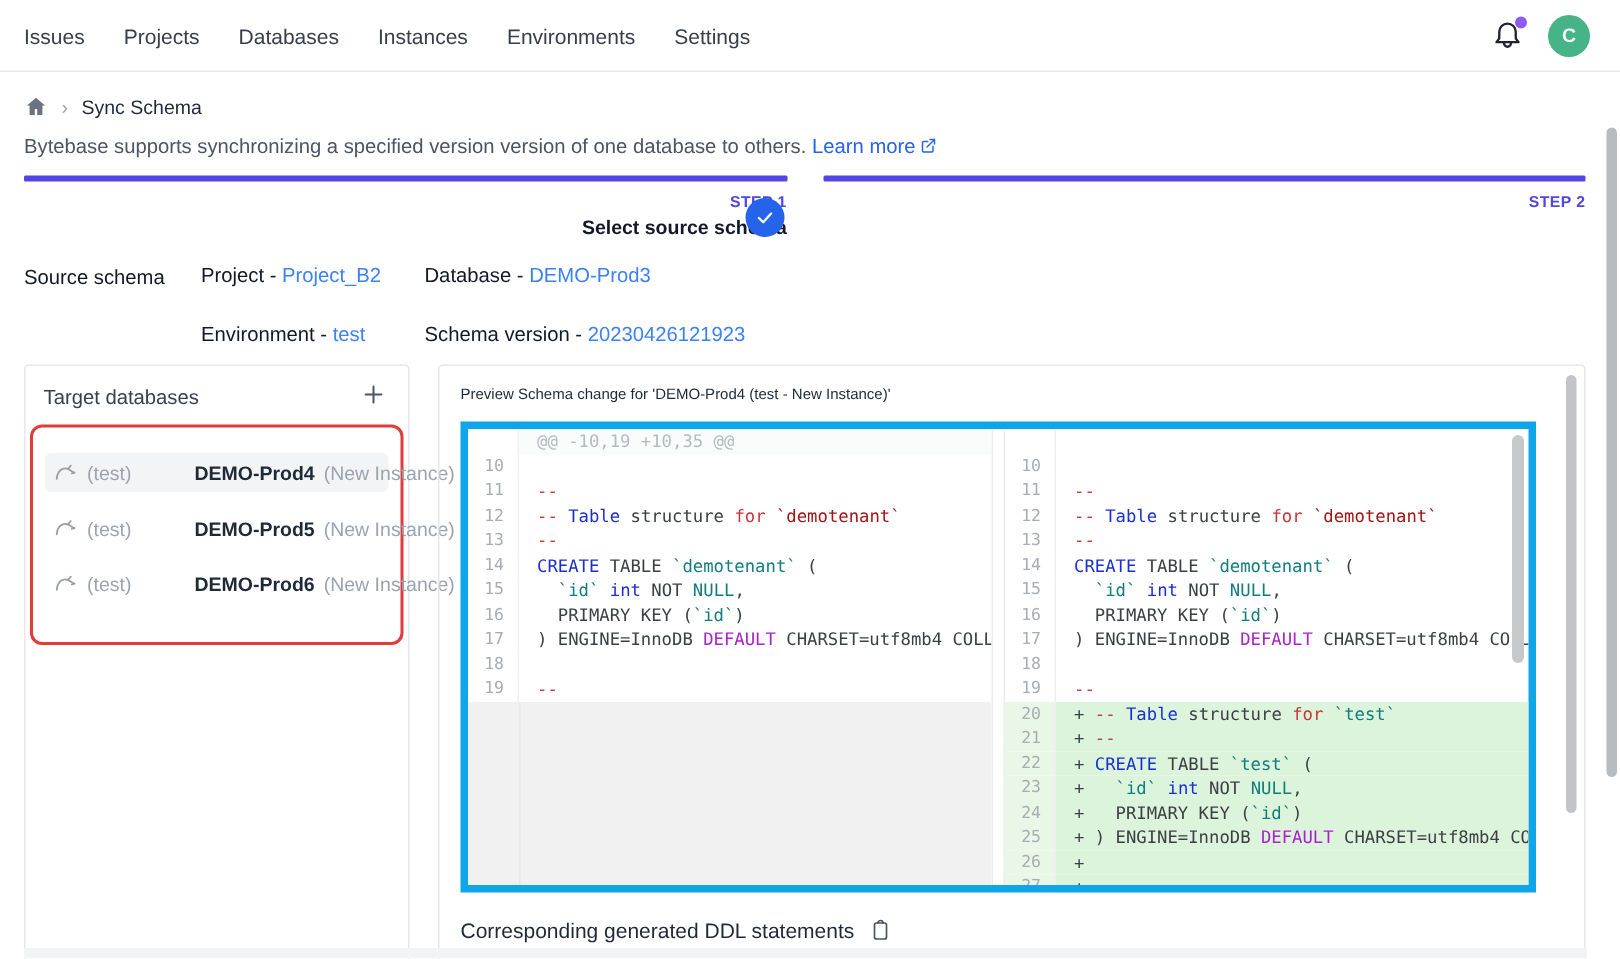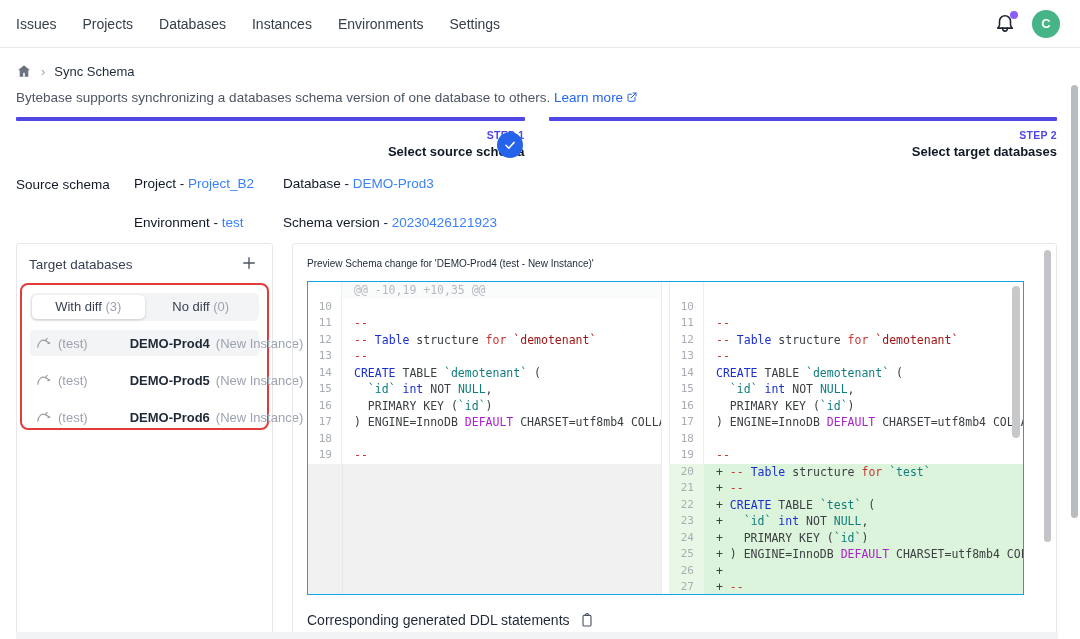--- a/index.html
+++ b/index.html
@@ -59,21 +59,21 @@
   .db-item.selected { background:#f3f4f6; }
   .db-icon { width:16px; height:16px; flex:none; }
   .db-icon svg { width:16px; height:16px; display:block; }
   .db-env, .db-suffix { color:#9ca3af; }
   .db-name { color:#1f2937; font-weight:700;padding-left:36px; }
 
   .preview-panel { flex:1; margin-left:7px; border:1px solid #e5e7eb; border-radius:3px; padding:12px 14px 0 14px; position:relative; overflow:hidden; }
   .preview-title { font-size:10px; color:#1f2937; font-weight:400; margin:2px 0 12px 0; }
 
   
-  .diff { display:flex; border:1px solid #0ea5e9; height:314px; margin-right:18px; position:relative; font-family:"DejaVu Sans Mono", monospace; font-size:11.5px; background:#fff; }
+  .diff { display:flex; border:5px solid #0ea5e9; height:314px; margin-right:18px; position:relative; font-family:"DejaVu Sans Mono", monospace; font-size:11.5px; background:#fff; }
   .pane { flex:1; display:flex; flex-direction:column; overflow:hidden; }
   .pane-left { border-right:1px solid #ededee; }
   .pane-gap { width:7px; flex:none; }
   .pane-right { border-left:1px solid #ededee; position:relative; }
   .drow { display:flex; height:16.5px; line-height:16.5px; flex:none; }
   .gut { width:34px; flex:none; text-align:right; padding-right:9px; color:#a8adb3; border-right:1px solid #efefef; background:#fff; font-size:11px; }
   .dcode { flex:1; padding-left:12px; white-space:pre; overflow:hidden; color:#3c4043; }
   .drow.hdr { background:#fafbfb; }
   .drow.hdr .dcode { color:#b4bac2; }
   .drow.add .dcode { background:#ddf4dc; }
@@ -125,21 +125,21 @@
     <span class="crumb-home">
       <svg viewBox="0 0 24 24">
           <path d="M12 3.2 3 11h2.6v9.5h5.2v-6h2.4v6h5.2V11H21Z" fill="#6b7280"></path>
         </svg>
     </span>
     <span class="crumb-sep">›</span>
     <span class="crumb-title">Sync Schema</span>
   </div>
 
   <p class="intro">
-    <span>Bytebase supports synchronizing a databases schema version of one database to others.</span>
+    <span>Bytebase supports synchronizing a specified version version of one database to others.</span>
     <span class="learn-link"><span>Learn more</span><svg viewBox="0 0 24 24" fill="none" stroke="#2563eb" stroke-width="2" stroke-linecap="round" stroke-linejoin="round">
           <path d="M18 13v6a1.5 1.5 0 0 1-1.5 1.5h-11A1.5 1.5 0 0 1 4 19V8a1.5 1.5 0 0 1 1.5-1.5H11"></path>
           <path d="M14 4h6v6"></path>
           <path d="M20 4 10 14"></path>
         </svg></span>
   </p>
 
   <div class="steps">
     <div class="step">
       <div class="step-bar"></div>
@@ -147,21 +147,20 @@
       <div class="step-title">Select source schema</div>
       <div class="step-check">
         <svg viewBox="0 0 24 24">
             <polyline points="5 12.5 10 17.5 19 7.5" fill="none" stroke="#fff" stroke-width="2.6" stroke-linecap="round" stroke-linejoin="round"></polyline>
           </svg>
       </div>
     </div>
     <div class="step">
       <div class="step-bar"></div>
       <div class="step-label">STEP 2</div>
-      <div class="step-title">Select target databases</div>
     </div>
   </div>
 
   <div class="source">
     <div class="source-label">Source schema</div>
     <div class="source-fields">
         <div class="field"><span class="fkey">Project - </span><span class="flink">Project_B2</span></div>
         <div class="field"><span class="fkey">Database - </span><span class="flink">DEMO-Prod3</span></div>
         <div class="field"><span class="fkey">Environment - </span><span class="flink">test</span></div>
         <div class="field"><span class="fkey">Schema version - </span><span class="flink">20230426121923</span></div>
@@ -173,24 +172,20 @@
     <aside class="target-panel">
       <div class="target-head">
         <span class="target-title">Target databases</span>
         <span class="plus-btn">
           <svg viewBox="0 0 24 24" fill="none" stroke="#4b5563" stroke-width="1.8" stroke-linecap="round">
               <path d="M12 5v14M5 12h14"></path>
             </svg>
         </span>
       </div>
       <div class="redbox">
-        <div class="tabs">
-            <div class="tab active"><span>With diff </span><span class="count">(3)</span></div>
-            <div class="tab"><span>No diff </span><span class="count">(0)</span></div>
-          </div>
         <div class="db-list">
             <div class="db-item selected">
               <span class="db-icon">
                 <svg viewBox="0 0 16 16" fill="none" stroke="#9aa0a6" stroke-width="1.2" stroke-linecap="round" stroke-linejoin="round">
                   <path d="M1.8 12.2 C2.3 6.8, 5.8 4.2, 9.3 5.6 C10.9 6.3, 11.9 7.4, 13.6 8.1"></path>
                   <path d="M9.3 5.6 11.2 3.4"></path>
                   <path d="M13.6 8.1 11.9 8.6"></path>
                 </svg>
               </span>
               <span class="db-env">(test) </span>

